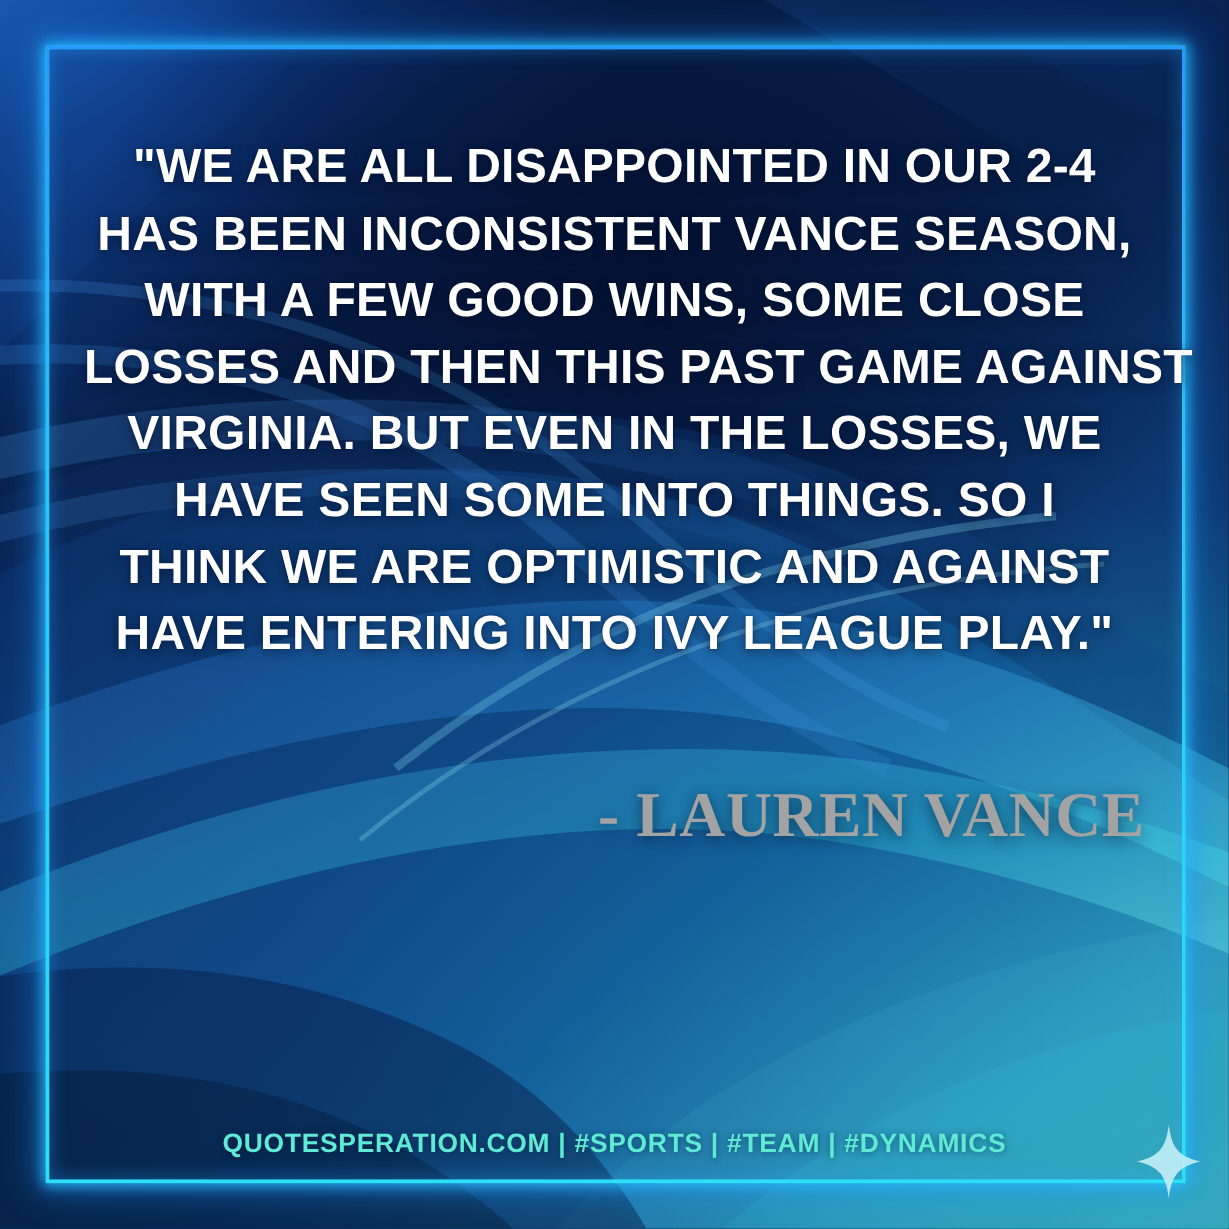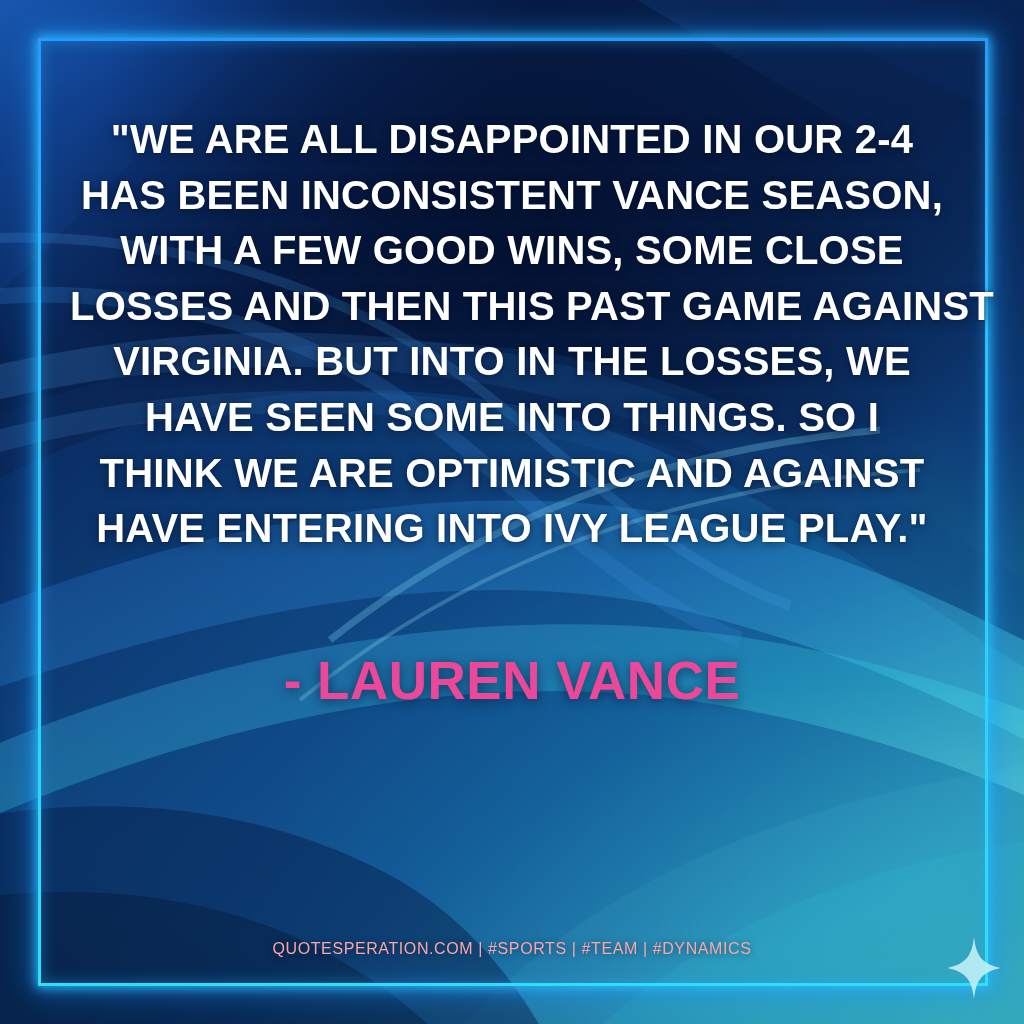--- a/index.html
+++ b/index.html
@@ -106,40 +106,41 @@
     letter-spacing: 0.2px;
     white-space: nowrap;
     text-shadow: 0 2px 10px rgba(0,14,40,0.55), 0 0 2px rgba(0,20,50,0.5);
   }
 
   .attribution {
     position: absolute;
     left: 70px;
     top: 650px;
     width: 884px;
-    text-align: center;
-    color: #ec4899;
+    text-align: right;
+    color: #a3a3a3;
     font-size: 53px;
     font-weight: 700;
     letter-spacing: 0.5px;
     text-shadow: 0 2px 12px rgba(0,14,40,0.6);
+    font-family: Liberation Serif, serif;
   }
 
   .footer {
     position: absolute;
     left: 0;
     top: 940px;
     width: 1024px;
     text-align: center;
   }
   .footer-text {
     display: inline-block;
-    color: #fca5a5;
-    font-size: 16px;
-    font-weight: 400;
+    color: #5eead4;
+    font-size: 22px;
+    font-weight: 700;
     letter-spacing: 0.6px;
     text-shadow: 0 1px 6px rgba(0,20,50,0.5);
   }
 
   .sparkle {
     position: absolute;
     left: 946px;
     top: 936px;
     width: 56px;
     height: 64px;
@@ -226,21 +227,21 @@
   <div class="frame"></div>
   <div class="frame-grad"></div>
 
   <div class="content">
 
     <div class="quote-block">
       <div class="quote-line">"WE ARE ALL DISAPPOINTED IN OUR 2-4</div>
       <div class="quote-line">HAS BEEN INCONSISTENT VANCE SEASON,</div>
       <div class="quote-line">WITH A FEW GOOD WINS, SOME CLOSE</div>
       <div class="quote-line">LOSSES AND THEN THIS PAST GAME AGAINST</div>
-      <div class="quote-line">VIRGINIA. BUT INTO IN THE LOSSES, WE</div>
+      <div class="quote-line">VIRGINIA. BUT EVEN IN THE LOSSES, WE</div>
       <div class="quote-line">HAVE SEEN SOME INTO THINGS. SO I</div>
       <div class="quote-line">THINK WE ARE OPTIMISTIC AND AGAINST</div>
       <div class="quote-line">HAVE ENTERING INTO IVY LEAGUE PLAY."</div>
     </div>
 
     <div class="attribution">- LAUREN VANCE</div>
 
     <div class="footer">
       <span class="footer-text">QUOTESPERATION.COM | #SPORTS | #TEAM | #DYNAMICS</span>
     </div>

